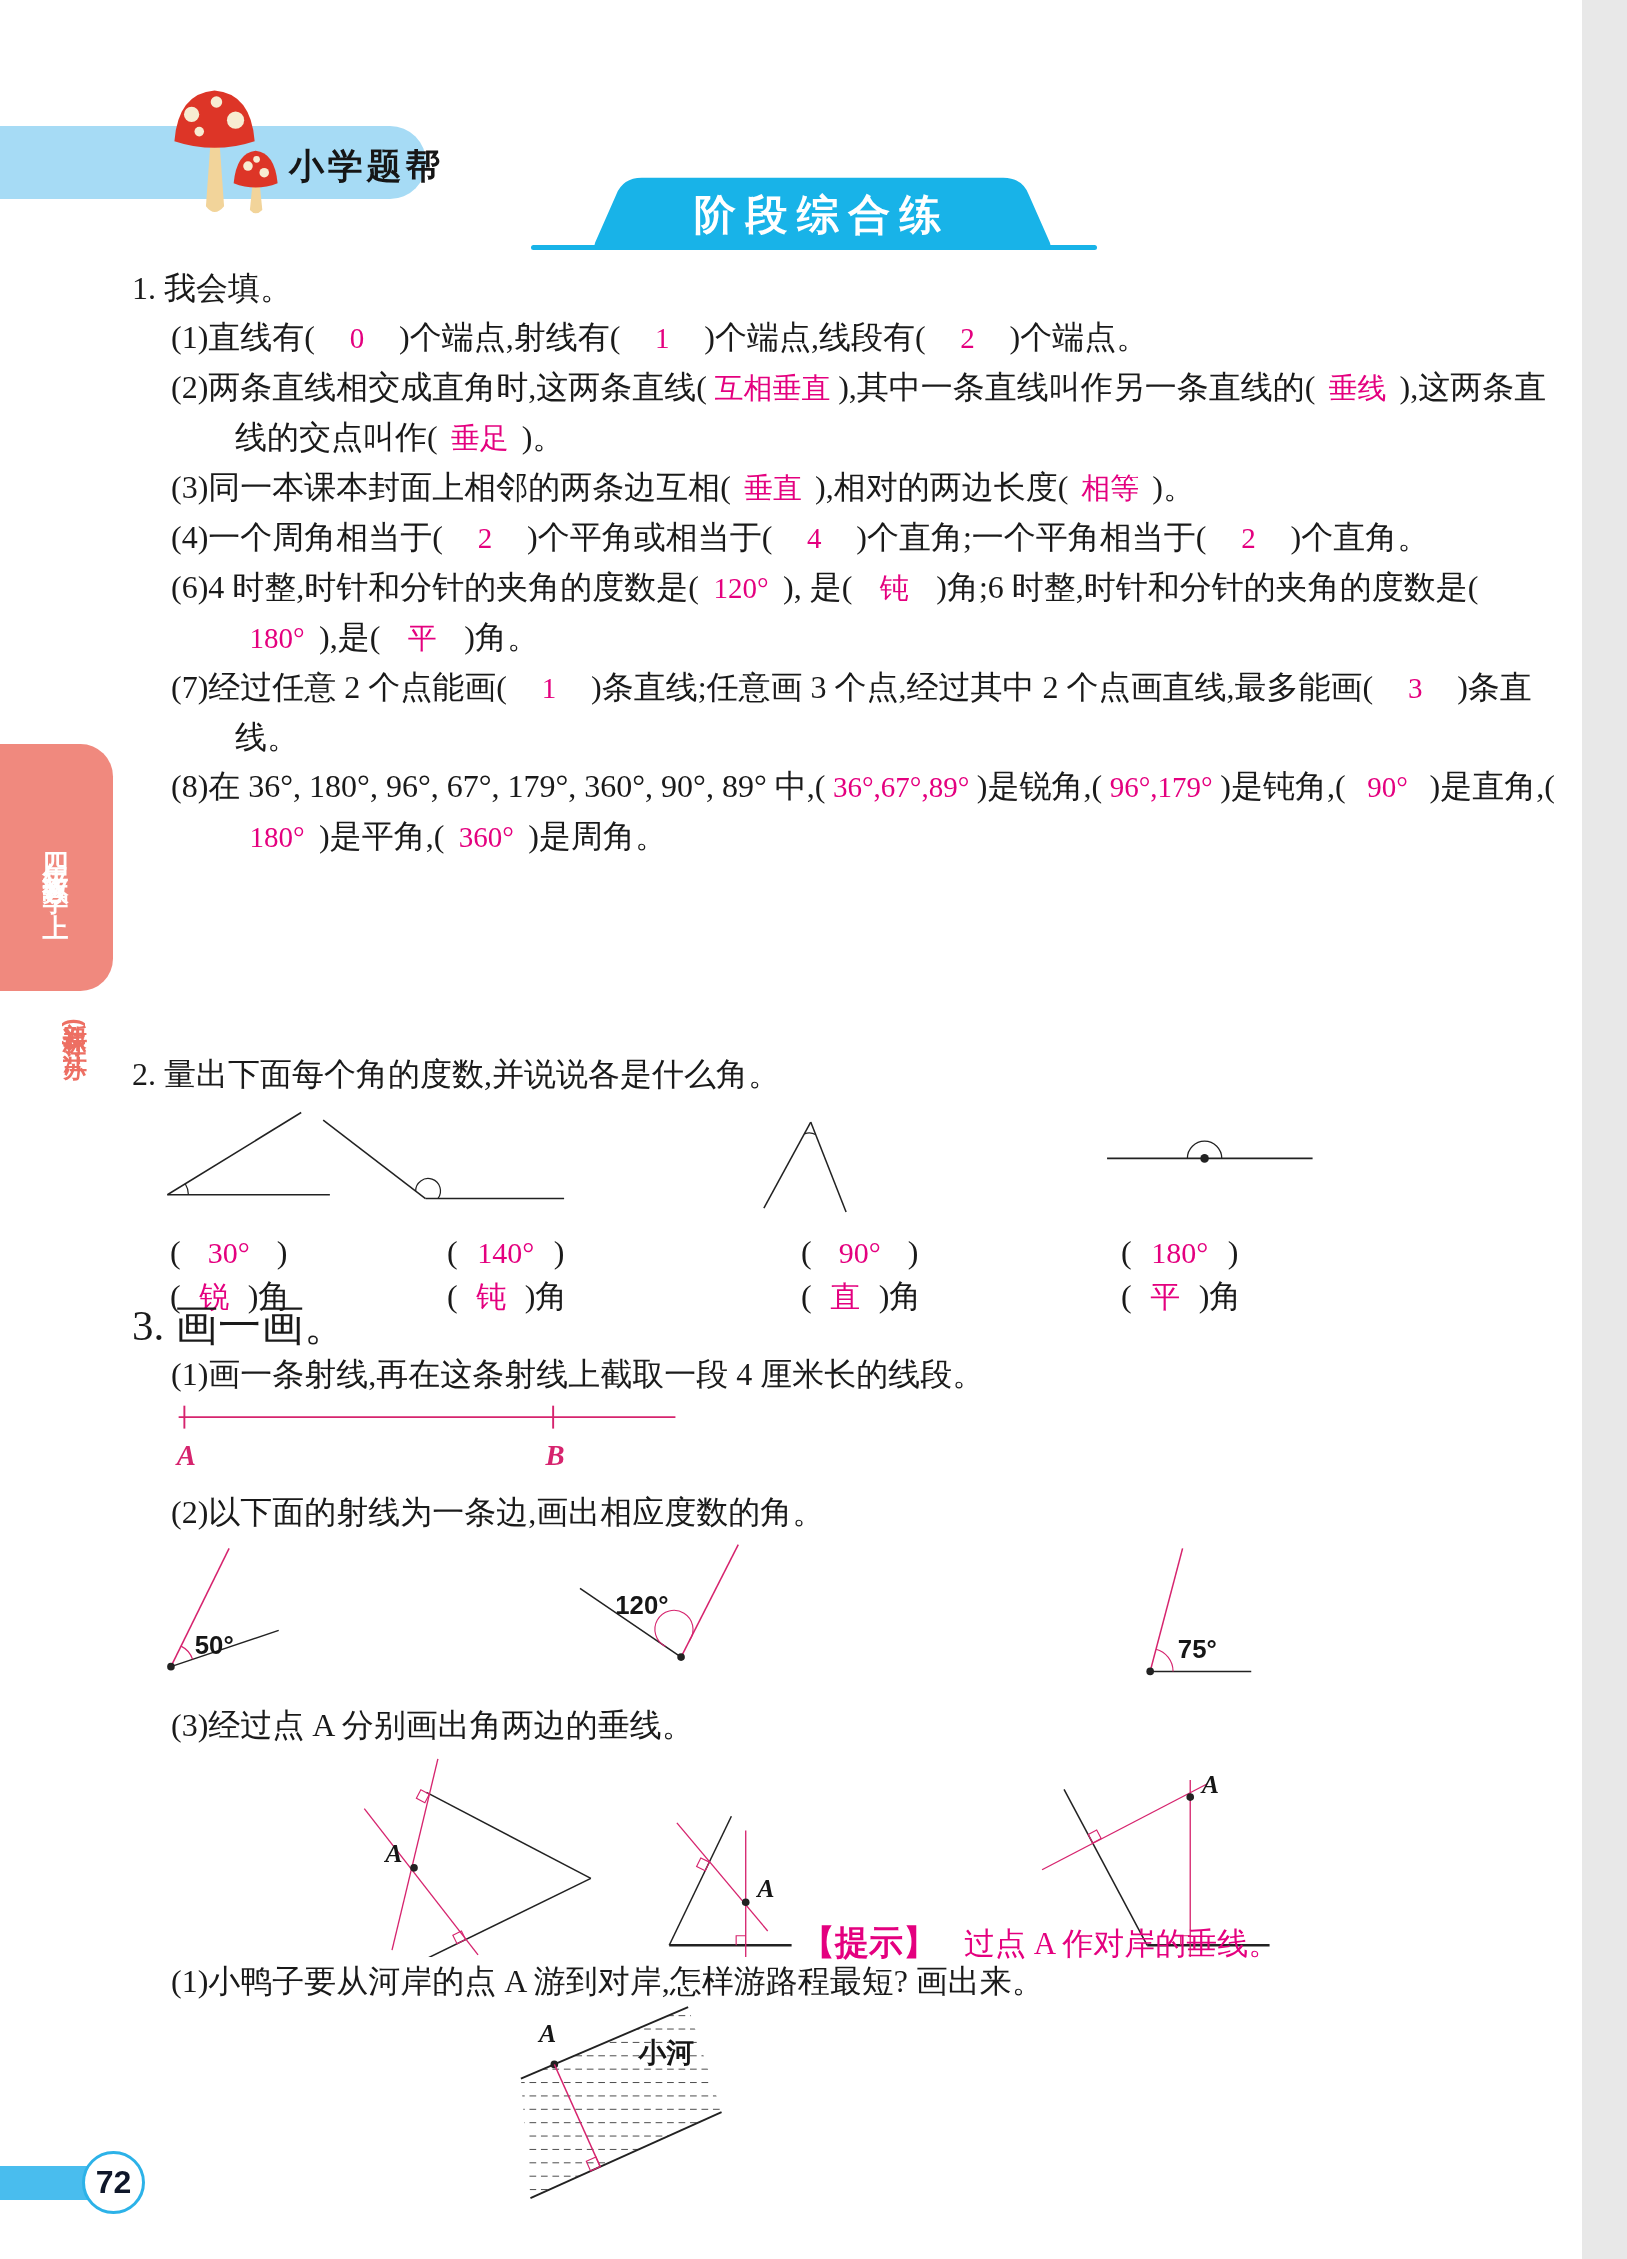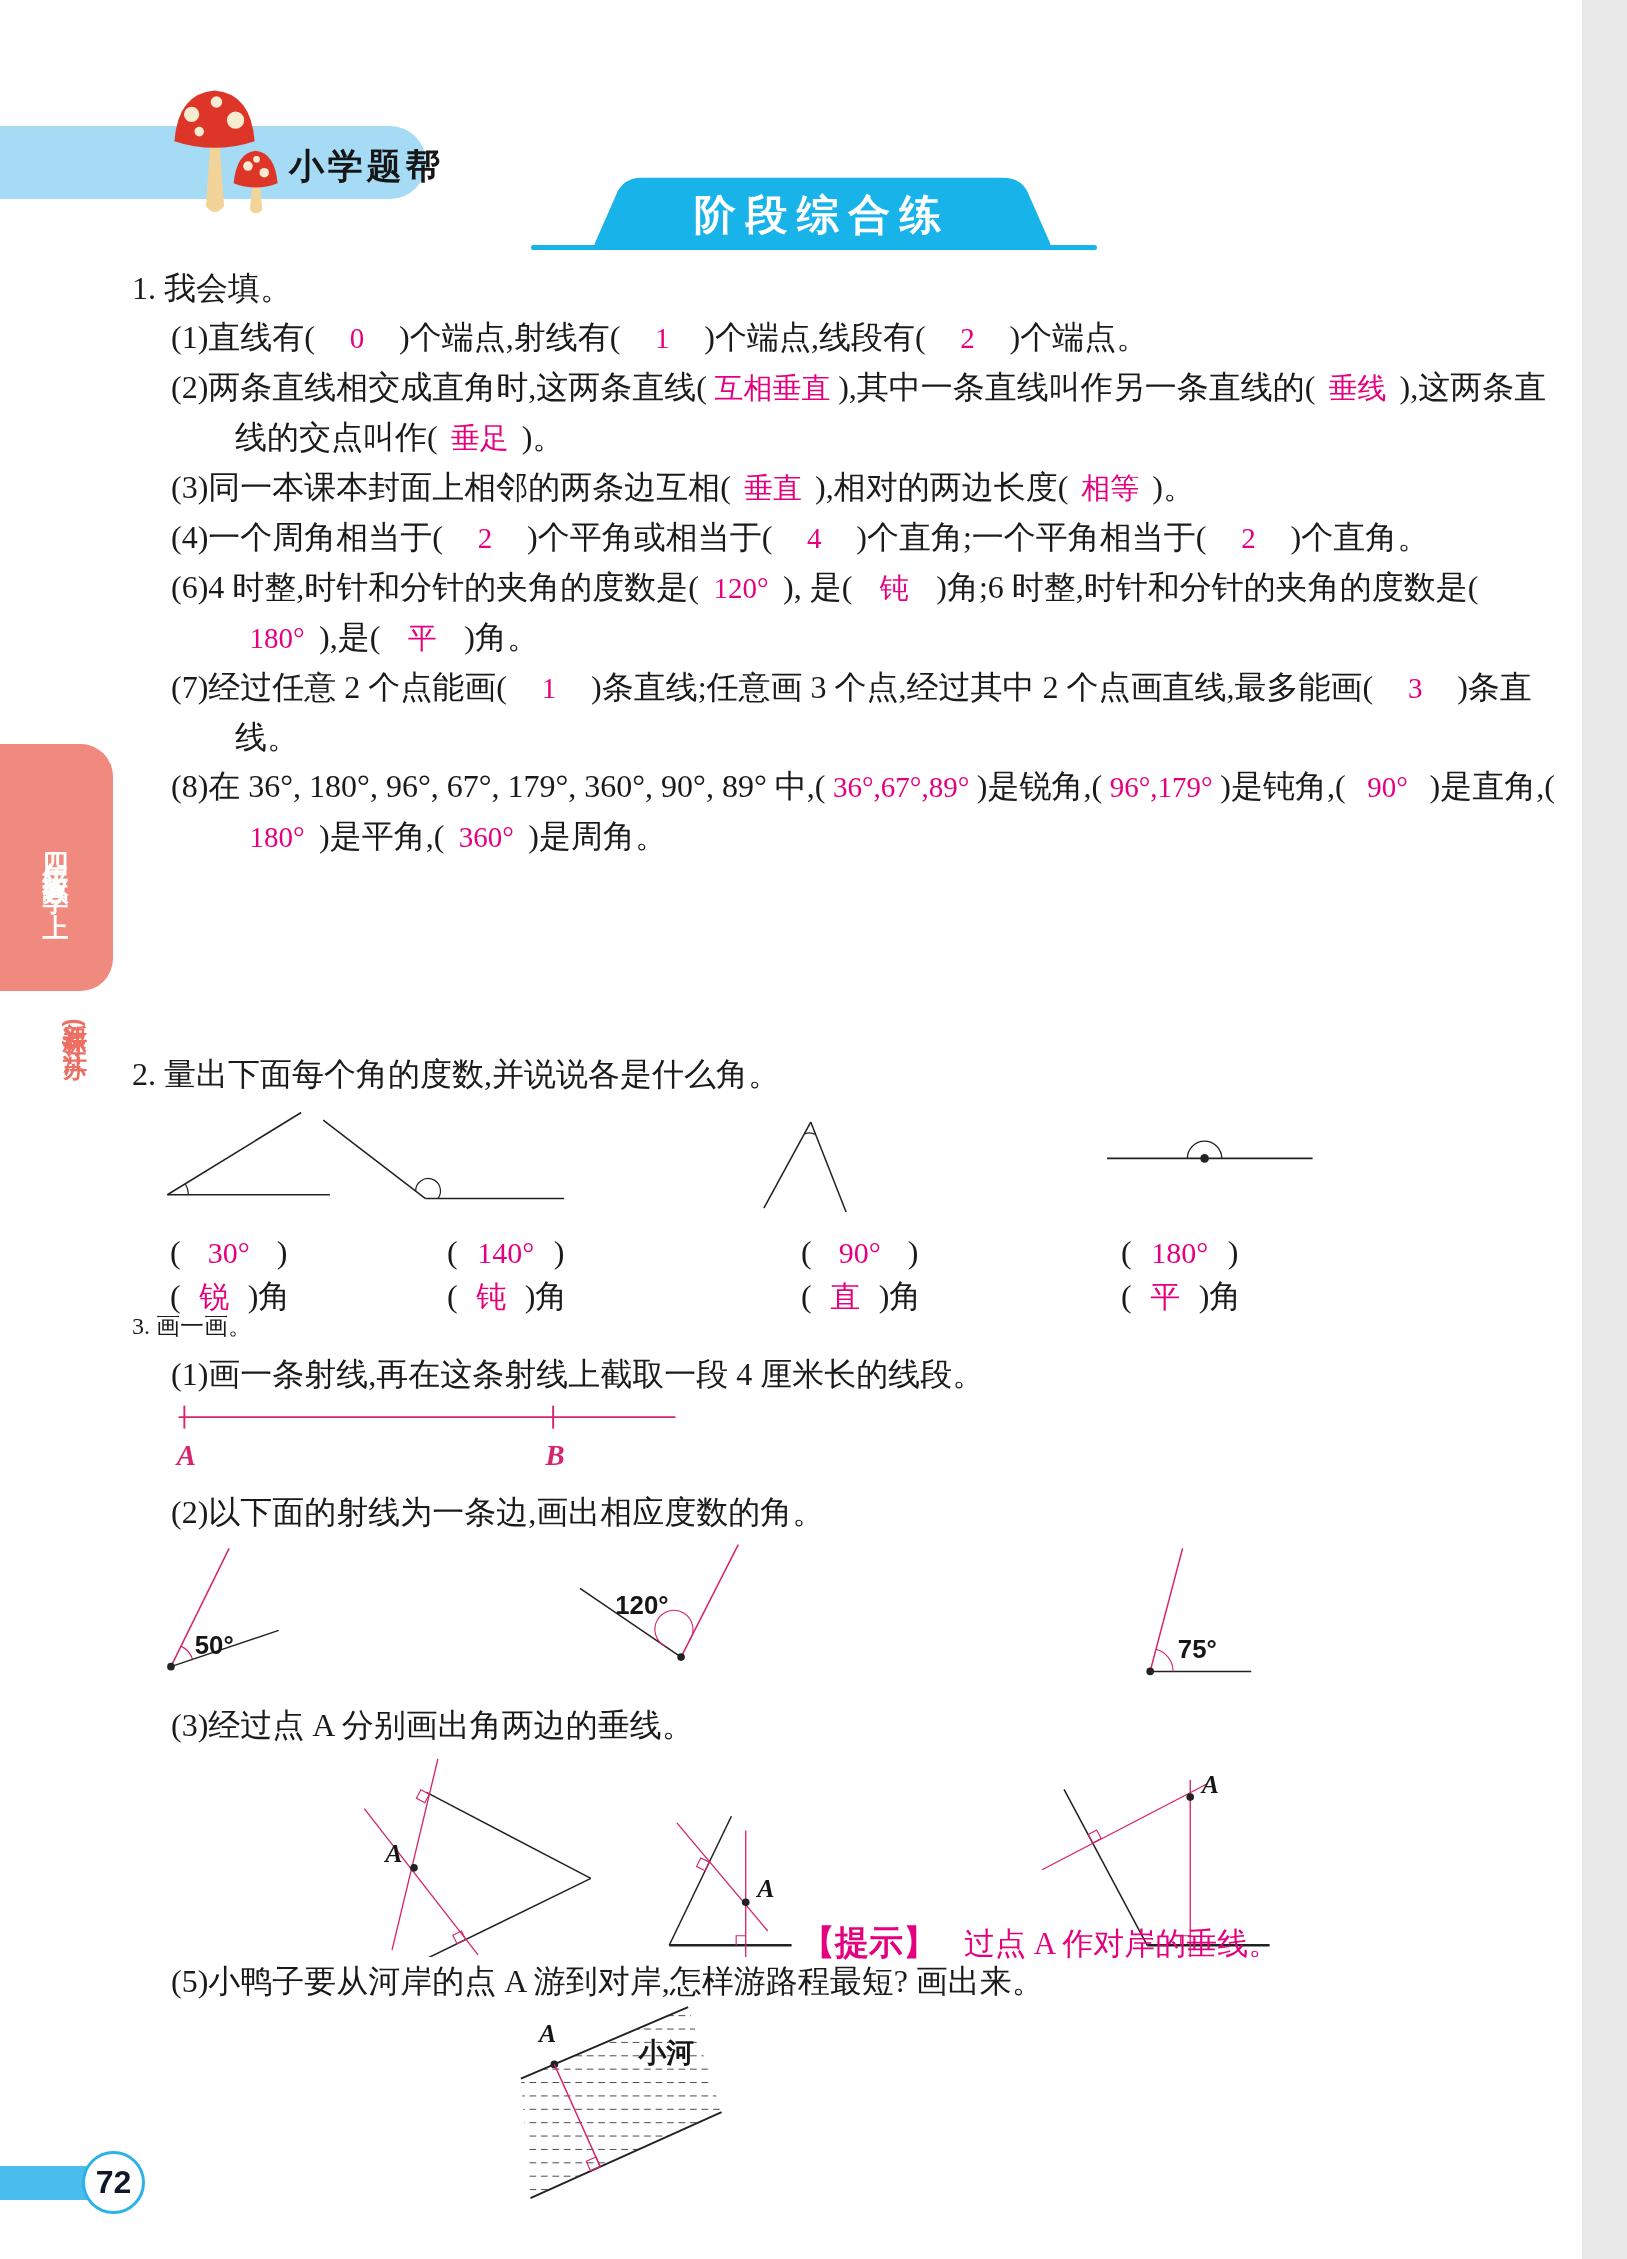--- a/index.html
+++ b/index.html
@@ -33,21 +33,21 @@
        font-size:29px;text-indent:0;}
   .qtitle{font-size:32px;}
 
   .q2{top:1050px;}
   .ansrow{position:relative;height:44px;}
   .anscell{position:absolute;top:0;font-size:32px;white-space:nowrap;}
   .pv{display:inline-block;min-width:96px;text-align:center;color:#e4007f;font-size:30px;}
   .pv.small{min-width:67px;}
 
   .qline{left:171px;font-size:32px;line-height:48px;white-space:nowrap;}
-  .qline3{left:132px;font-size:24px;line-height:48px;white-space:nowrap;}
+  .qline3{left:132px;font-size:43px;line-height:48px;white-space:nowrap;}
 
   
   .hint{left:801px;top:1920px;display:flex;align-items:flex-start;gap:27px;white-space:nowrap;}
   .hint-tag{font-family:"Liberation Sans",sans-serif;font-weight:bold;font-size:34px;color:#e4007f;}
   .hint-text{font-size:31px;color:#e4007f;padding-top:2.9px;}
 
   
   .foot-bar{left:0;top:2166px;width:98px;height:34px;background:#49bdee;}
   .foot-circle{left:82px;top:2151px;width:63px;height:63px;background:#ffffff;border:3.8px solid #2cb2e8;
                border-radius:50%;display:flex;align-items:center;justify-content:center;
@@ -216,21 +216,21 @@
       <line x1="1062" y1="203" x2="975" y2="40" stroke="#222" stroke-width="1.6"></line>
       <line x1="1107" y1="30" x2="1107" y2="248" stroke="#d6246e" stroke-width="1.4"></line>
       <line x1="1125" y1="34" x2="952" y2="124" stroke="#d6246e" stroke-width="1.4"></line>
       <circle cx="1107" cy="48" r="4" fill="#222"></circle>
       <text class="pt-label" x="1119" y="44">A</text>
       <path d="M 1097 203 L 1097 193 L 1107 193" fill="none" stroke="#d6246e" stroke-width="1.2"></path>
       <rect x="-10" y="-10" width="10" height="10" fill="none" stroke="#d6246e" stroke-width="1.2" transform="translate(1005,96) rotate(62)"></rect>
     </g>
   </svg>
 
-  <div class="abs qline" style="top:1957px;">(5)小鸭子要从河岸的点 A 游到对岸,怎样游路程最短? 画出来。</div>
+  <div class="abs qline" style="top:1957px;">(1)小鸭子要从河岸的点 A 游到对岸,怎样游路程最短? 画出来。</div>
 
   <svg class="abs" style="left:497px;top:2002px;" width="258" height="206" viewBox="0 0 270 215">
     <defs>
       <clipPath id="riverclip">
           <polygon points="25,80 200,5 235,115 35,205"></polygon>
         </clipPath>
     </defs>
     <g clip-path="url(#riverclip)" stroke="#444" stroke-width="1" stroke-dasharray="7 5">
       <line x1="10" y1="14" x2="250" y2="14"></line>
         <line x1="10" y1="28" x2="250" y2="28"></line>

